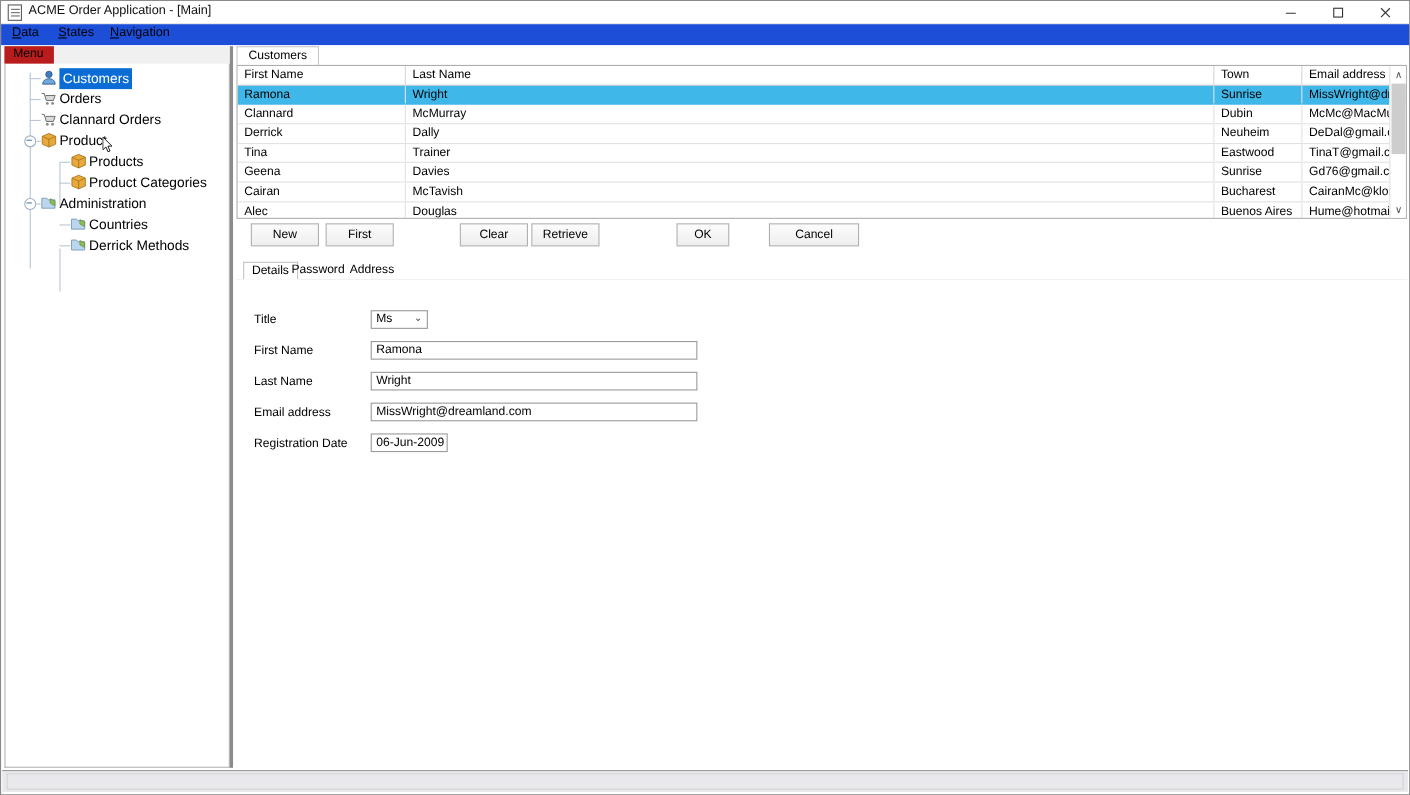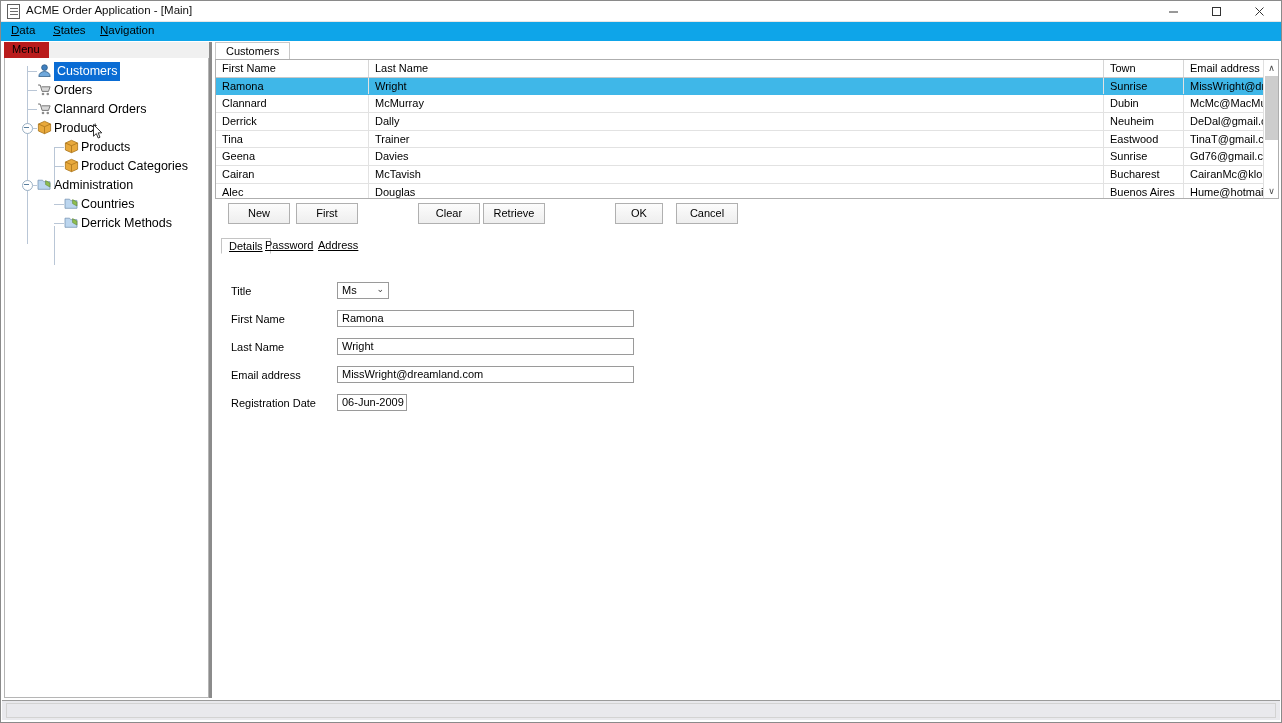--- a/index.html
+++ b/index.html
@@ -20,21 +20,21 @@
   .title-ico:before{content:"";position:absolute;left:2px;top:3px;width:8px;height:1px;
     box-shadow:0 0 0 0 #000,0 3px 0 0 #6d6d6d,0 6px 0 0 #6d6d6d;background:#6d6d6d;}
   .title-text{position:absolute;left:25px;top:3px;font-size:11.5px;color:#101010;
     white-space:nowrap;}
   .winbtns{position:absolute;right:0;top:0;height:21px;display:flex;}
   .winbtn{width:43px;height:21px;display:flex;align-items:center;justify-content:center;
     color:#333;font-size:12px;line-height:1;}
   .winbtn svg{display:block;}
 
   
-  .menubar{position:absolute;left:0;top:21px;width:100%;height:19px;background:#0ea5e9;}
+  .menubar{position:absolute;left:0;top:21px;width:100%;height:19px;background:#1d4ed8;}
   .menuitem{position:absolute;top:2px;font-size:11.5px;color:#000;white-space:nowrap;}
   .menuitem u{text-decoration:underline;}
 
   
   .leftpanel{position:absolute;left:3px;top:41px;width:205px;height:656px;
      background:#fff;box-sizing:border-box;}
   .tabstrip-left{position:absolute;left:0;top:0;width:205px;height:16px;
      background:#f0f0f0;border-bottom:1px solid #fff;}
   .tabstrip-left .tab{position:absolute;left:0;top:0;height:16px;padding:1px 9px 0 8px;
      background:#b91c1c;font-size:11px;color:#000;box-sizing:border-box;}
@@ -84,21 +84,21 @@
   
   .btnbar{position:absolute;left:3px;top:161px;width:1064px;height:24px;}
   .btn{position:absolute;top:0;height:21px;line-height:19px;text-align:center;
      font-size:11px;background:linear-gradient(#fcfcfc,#eeeeee);
      border:1px solid #b0b0b0;box-sizing:border-box;color:#000;}
 
   
   .dtabs{position:absolute;left:3px;top:196px;width:1064px;height:16px;
      border-bottom:1px solid #c4c4c4;}
   .dtab{position:absolute;top:0;height:16px;padding:1px 7px 0 7px;font-size:11px;
-     box-sizing:border-box;color:#000;text-decoration:underline;}
+     box-sizing:border-box;color:#000;}
   .dtab.active{background:#fff;border:1px solid #c4c4c4;border-bottom:1px solid #fff;}
 
   
   .form{position:absolute;left:3px;top:212px;width:1064px;height:440px;background:#fff;}
   .frow{position:absolute;left:0;height:22px;}
   .flabel{position:absolute;left:16px;top:3px;font-size:11px;color:#000;white-space:nowrap;}
   .finput{position:absolute;left:122px;top:0;height:17px;line-height:15px;
      border:1px solid #9a9a9a;background:#fff;font-size:11px;padding:0 4px;
      box-sizing:border-box;color:#000;white-space:nowrap;overflow:hidden;}
   .fselect{position:absolute;left:122px;top:0;height:17px;width:52px;
@@ -342,21 +342,21 @@
         <div class="gsb-arrow" style="bottom:0">∨</div>
       </div>
     </div>
 
     <div class="btnbar">
       <div class="btn" style="left:13px;width:62px">New</div>
       <div class="btn" style="left:81px;width:62px">First</div>
       <div class="btn" style="left:203px;width:62px">Clear</div>
       <div class="btn" style="left:268px;width:62px">Retrieve</div>
       <div class="btn" style="left:400px;width:48px">OK</div>
-      <div class="btn" style="left:461px;width:62px">Cancel</div>
+      <div class="btn" style="left:484px;width:82px">Cancel</div>
     </div>
 
     <div class="dtabs">
       <div class="dtab active" style="left:6px">Details</div>
       <div class="dtab" style="left:43px">Password</div>
       <div class="dtab" style="left:96px">Address</div>
     </div>
 
     <div class="form">
 

